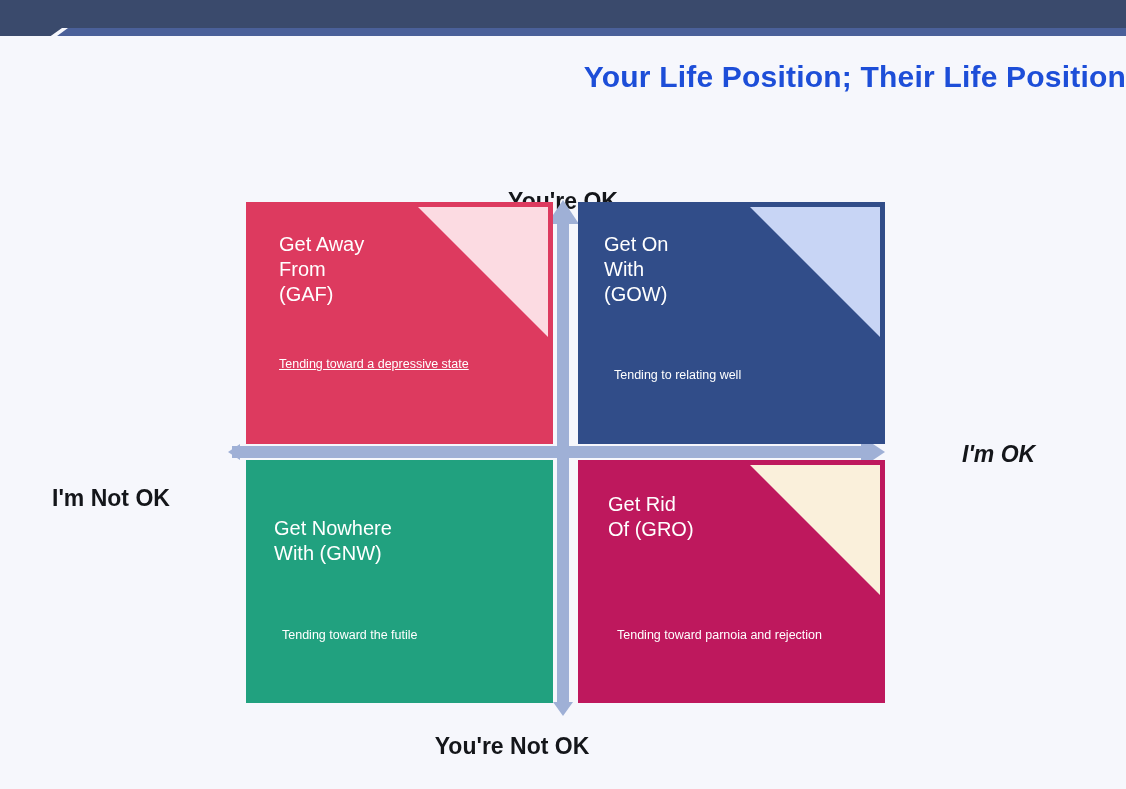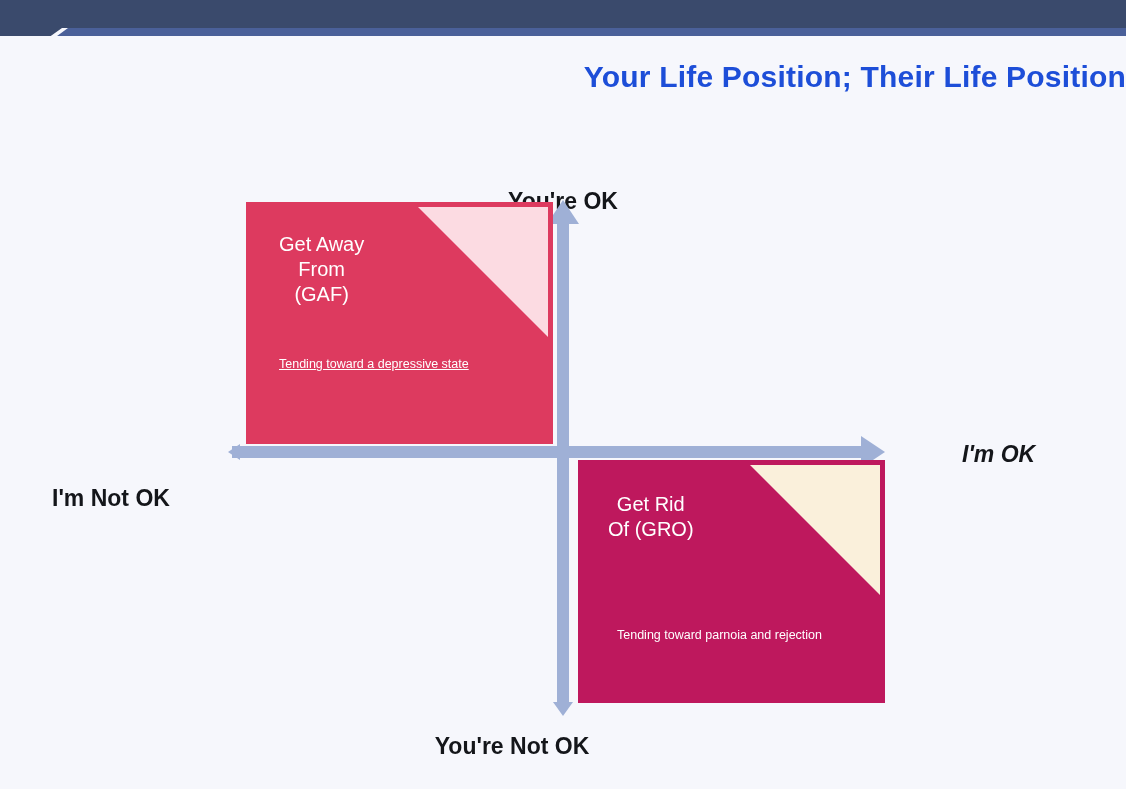--- a/index.html
+++ b/index.html
@@ -56,21 +56,20 @@
   
   .axis-bottom span { position: relative; left: -11px; }
 
   
   .matrix {
     position: absolute;
     left: 0;
     top: 0;
     width: 1126px;
     height: 789px;
-    text-align: center;
   }
 
   .quadrant {
     position: absolute;
     overflow: hidden;
   }
   .q-gaf { left: 246px; top: 202px; width: 307px; height: 242px; background: #dd3a5f; }
   .q-gow { left: 578px; top: 202px; width: 307px; height: 242px; background: #314d89; }
   .q-gnw { left: 246px; top: 460px; width: 307px; height: 243px; background: #21a17f; }
   .q-gro { left: 578px; top: 460px; width: 307px; height: 243px; background: #be185d; }
@@ -163,21 +162,33 @@
 <div class="matrix">
 
   <div class="quadrant q-gaf">
     <div class="corner-tri tri-gaf"></div>
     <div class="q-heading h-gaf">Get Away
 From
 (GAF)</div>
     <div class="q-sub s-gaf">Tending toward a depressive state</div>
   </div>
 
+  <div class="quadrant q-gow">
+    <div class="corner-tri tri-gow"></div>
+    <div class="q-heading h-gow">Get On
+With
+(GOW)</div>
+    <div class="q-sub s-gow">Tending to relating well</div>
+  </div>
 
+  <div class="quadrant q-gnw">
+    <div class="q-heading h-gnw">Get Nowhere
+With (GNW)</div>
+    <div class="q-sub s-gnw">Tending toward the futile</div>
+  </div>
 
   <div class="quadrant q-gro">
     <div class="corner-tri tri-gro"></div>
     <div class="q-heading h-gro">Get Rid
 Of (GRO)</div>
     <div class="q-sub s-gro">Tending toward parnoia and rejection</div>
   </div>
 
 </div>
 

